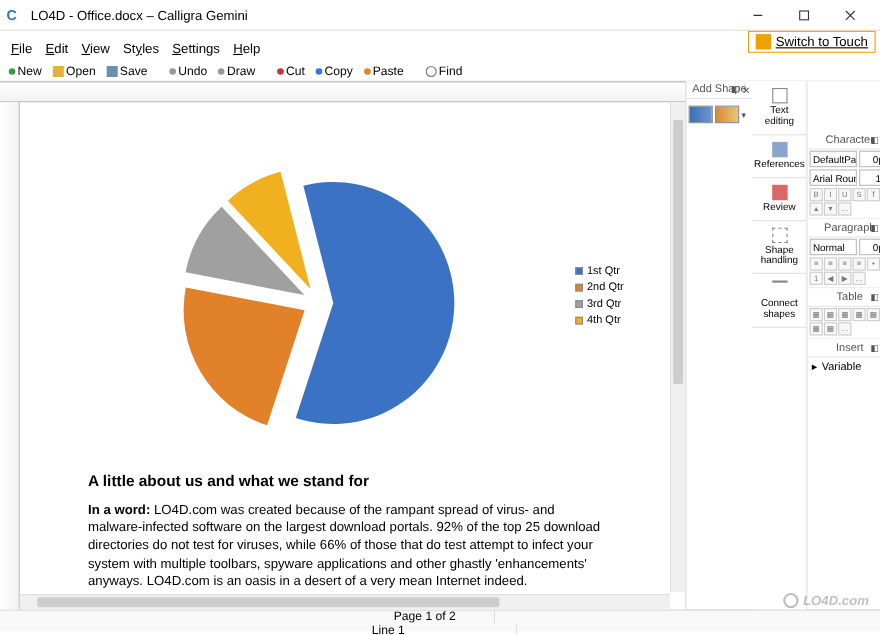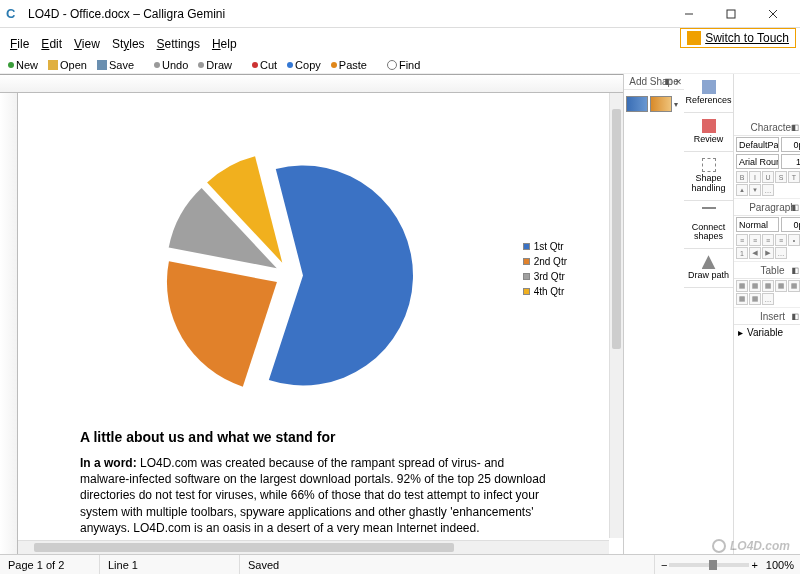--- a/index.html
+++ b/index.html
@@ -62,21 +62,21 @@
 .dd { width: 8px; font-size: 8px; color: #555; }
 .mini-buttons { display: flex; gap: 1px; flex-wrap: wrap; margin: 1px 0; padding: 0 2px; }
 .mini-btn { width: 12px; height: 12px; border: 1px solid #ccc; background: #f8f8f8; font-size: 7px; display: flex; align-items: center; justify-content: center; color: #777; }
 .field-row { display: flex; align-items: center; padding: 1px 2px; gap: 2px; }
 .combo { flex: 1; height: 15px; border: 1px solid #bbb; font-size: 9px; padding: 0 2px; display: flex; align-items: center; background: #fff; overflow: hidden; white-space: nowrap; }
 .spin { width: 28px; height: 15px; border: 1px solid #bbb; font-size: 9px; display: flex; align-items: center; justify-content: flex-end; padding: 0 2px; background: #fff; position: relative; }
 .spin::after { content: "▴▾"; font-size: 6px; position: absolute; right: -12px; top: -1px; line-height: 7px; width: 10px; color: #666; }
 
 .side-content hr { border: none; border-top: 1px solid #eee; margin: 1px 0; }
 
-.statusbar { height: 20px; border-top: 1px solid #ccc; display: flex; align-items: center; font-size: 11px; background:#f8f8f8; }
+.statusbar { height: 20px; border-top: 1px solid #ccc; display: flex; align-items: center; font-size: 11px; background:#f8f8f8;flex-direction:column; }
 .status-cell { padding: 0 8px; border-right: 1px solid #ddd; height: 100%; display: flex; align-items: center; }
 .status-cell.flex { flex: 1; }
 .zoom-group { margin-left: auto; display: flex; align-items: center; gap: 2px; padding: 0 6px; }
 .zoom-slider { width: 80px; height: 4px; background: #ddd; position: relative; }
 .zoom-slider .knob { position: absolute; left: 50%; top: -3px; width: 8px; height: 10px; background: #888; }
 
 .watermark { position: absolute; right: 10px; bottom: 24px; font-size: 12px; color: rgba(0,0,0,0.25); font-style: italic; font-weight: bold; display: flex; align-items: center; gap: 4px; }
 .watermark .w-icon { width: 14px; height: 14px; border: 2px solid rgba(0,0,0,0.25); border-radius: 50%; }
 </style>
 </head>
@@ -213,38 +213,38 @@
         <span class="shape-swatch sw1"></span>
         <span class="shape-swatch sw2"></span>
         <span class="dd">▾</span>
       </div>
 
       <div style="flex:1"></div>
     </div>
 
     <div class="side-tabs">
       <div class="side-tab">
+          <span class="ticon" style="border:1px solid #888"></span>
+          <span>Text editing</span>
+        </div>
+      <div class="side-tab">
           <span class="ticon" style="background:#8aa5d0"></span>
           <span>References</span>
         </div>
       <div class="side-tab">
           <span class="ticon" style="background:#d66"></span>
           <span>Review</span>
         </div>
       <div class="side-tab">
           <span class="ticon" style="border:1px dashed #888"></span>
           <span>Shape handling</span>
         </div>
       <div class="side-tab">
           <span class="ticon" style="border-top:2px solid #888"></span>
           <span>Connect shapes</span>
-        </div>
-      <div class="side-tab">
-          <span class="ticon" style="background:#888;clip-path:polygon(0 100%,50% 0,100% 100%)"></span>
-          <span>Draw path</span>
         </div>
     </div>
 
     <div class="side-content" style="width:77px">
       <div style="height:46px"></div>
       <div class="panel-title">
           <span>Character</span>
           <span class="detach">◧</span>
         </div>
       <div class="field-row">

